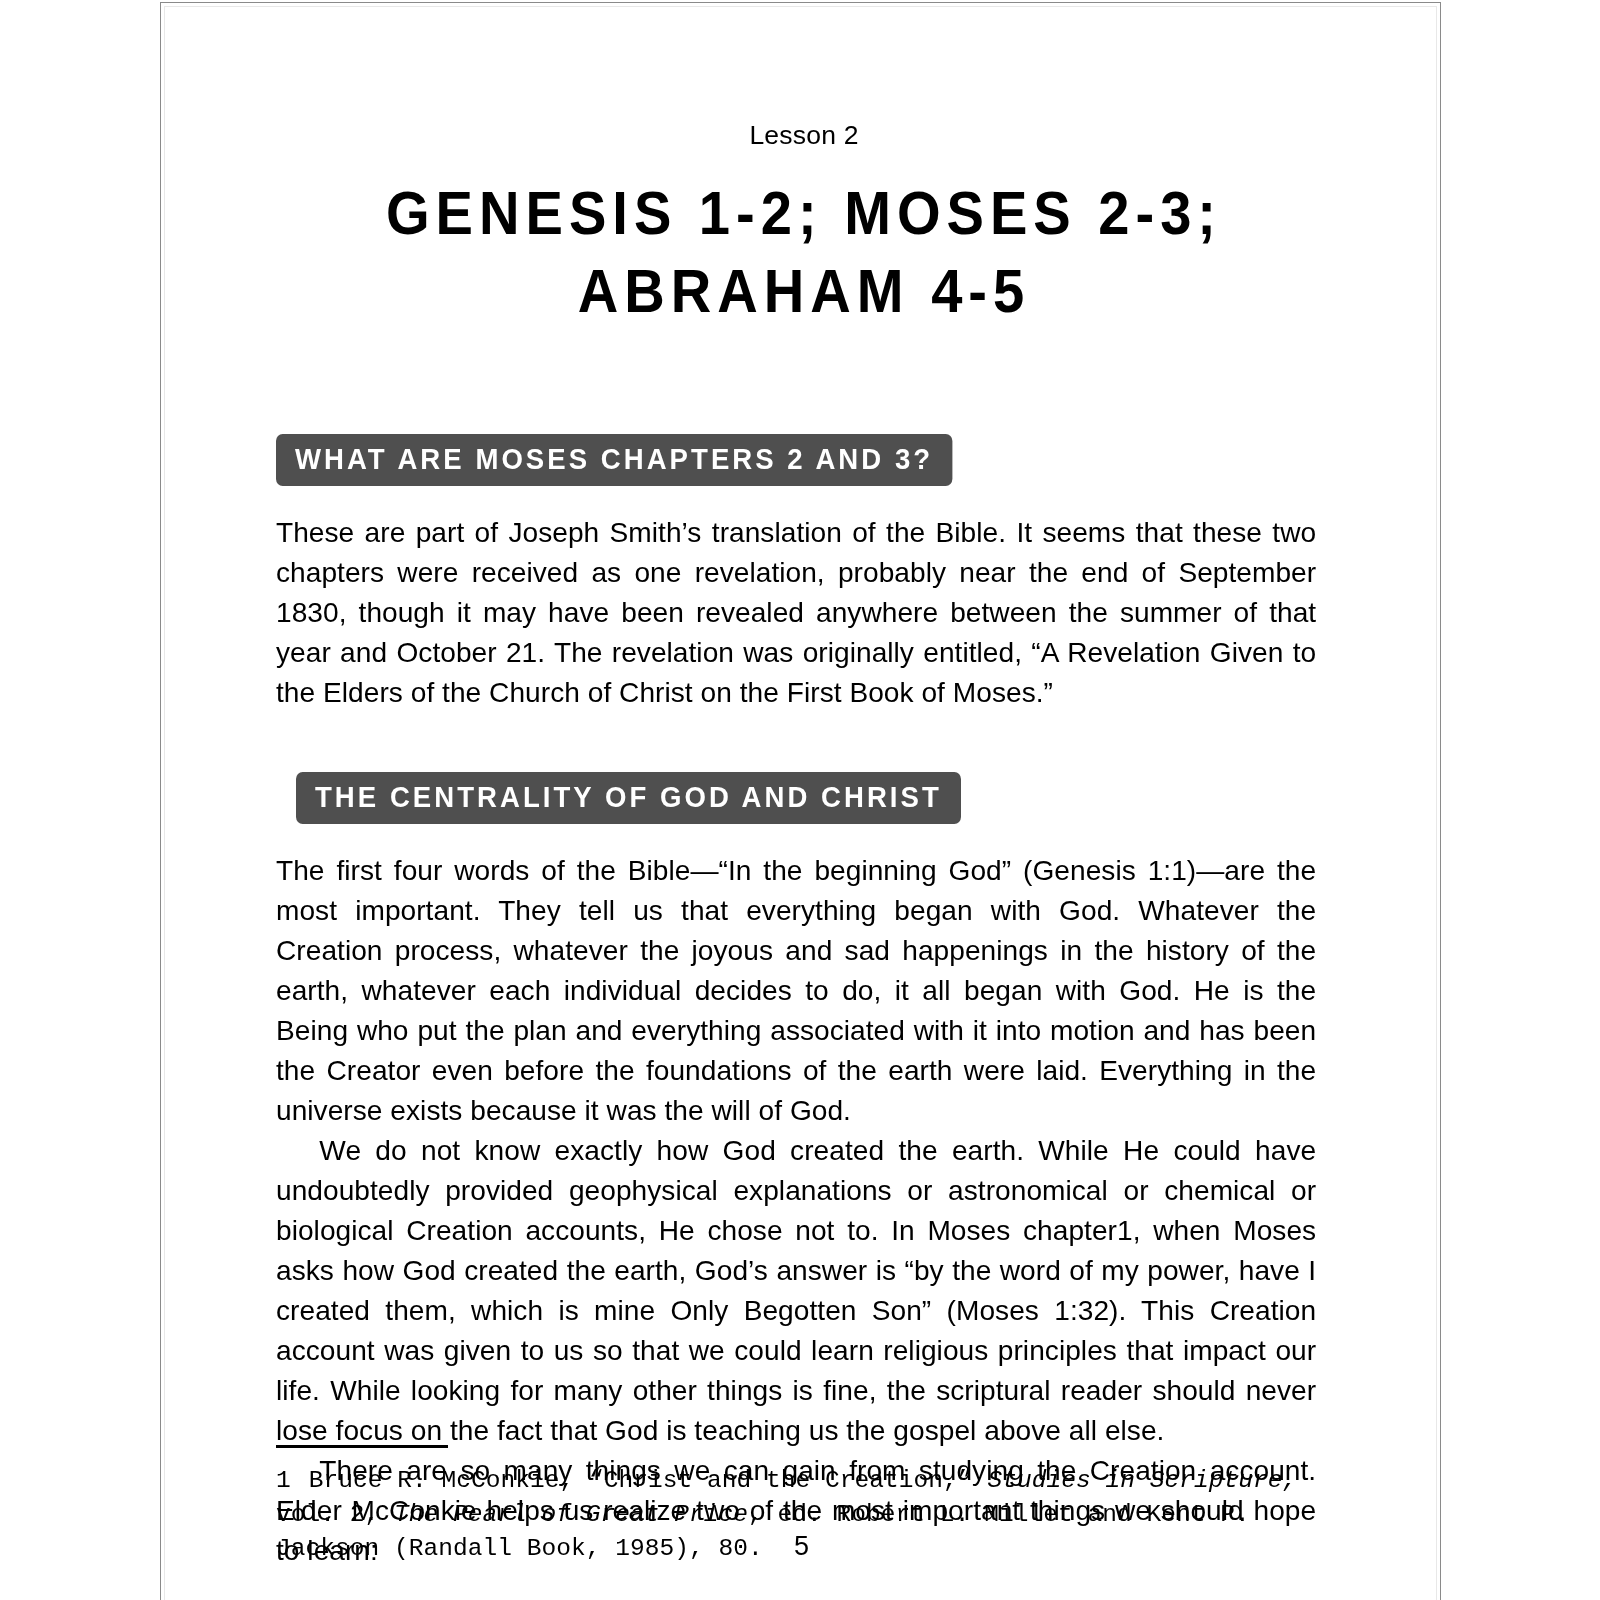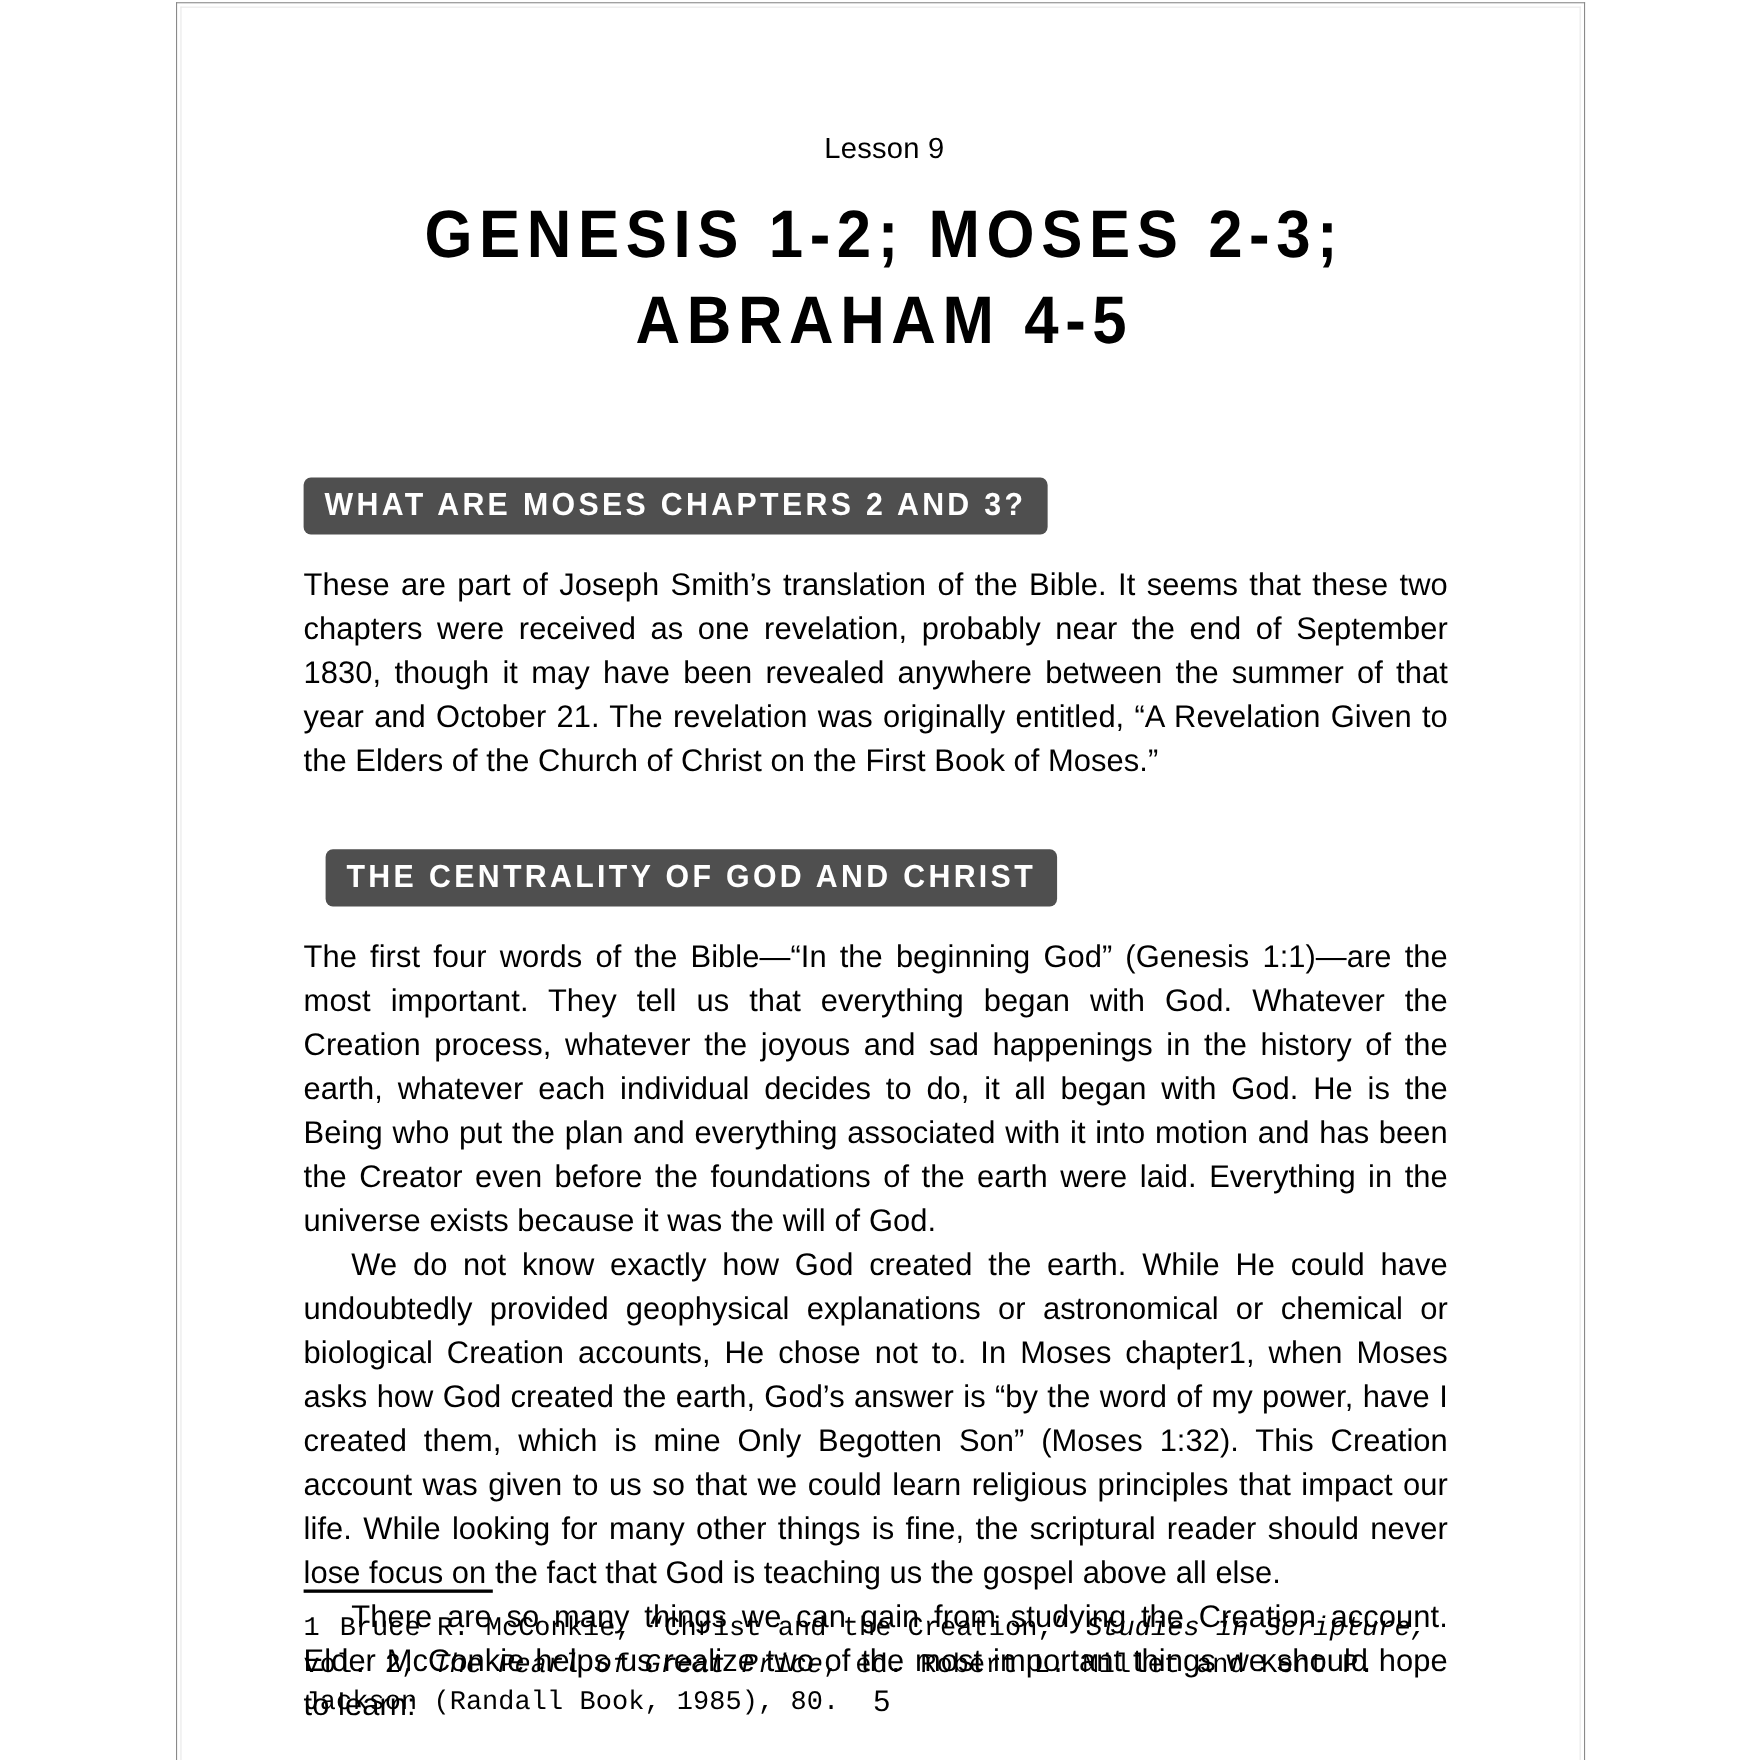--- a/index.html
+++ b/index.html
@@ -142,21 +142,21 @@
     font-size: 27px;
   }
 </style>
 </head>
 <body>
 
 <div class="page-frame">
 
   <div class="page-inner">
 
-    <div class="lesson-label">Lesson 9</div>
+    <div class="lesson-label">Lesson 2</div>
 
     <h1 class="doc-title">GENESIS 1-2; MOSES 2-3;
 ABRAHAM 4-5</h1>
 
     <div class="section-badge-wrap">
       <span class="section-badge">WHAT ARE MOSES CHAPTERS 2 AND 3?</span>
     </div>
 
     <p class="para first-after-badge">These are part of Joseph Smith’s translation of the Bible. It seems that these two chapters were received as one revelation, probably near the end of September 1830, though it may have been revealed anywhere between the summer of that year and October 21. The revelation was originally entitled, “A Revelation Given to the Elders of the Church of Christ on the First Book of Moses.”</p>
 

